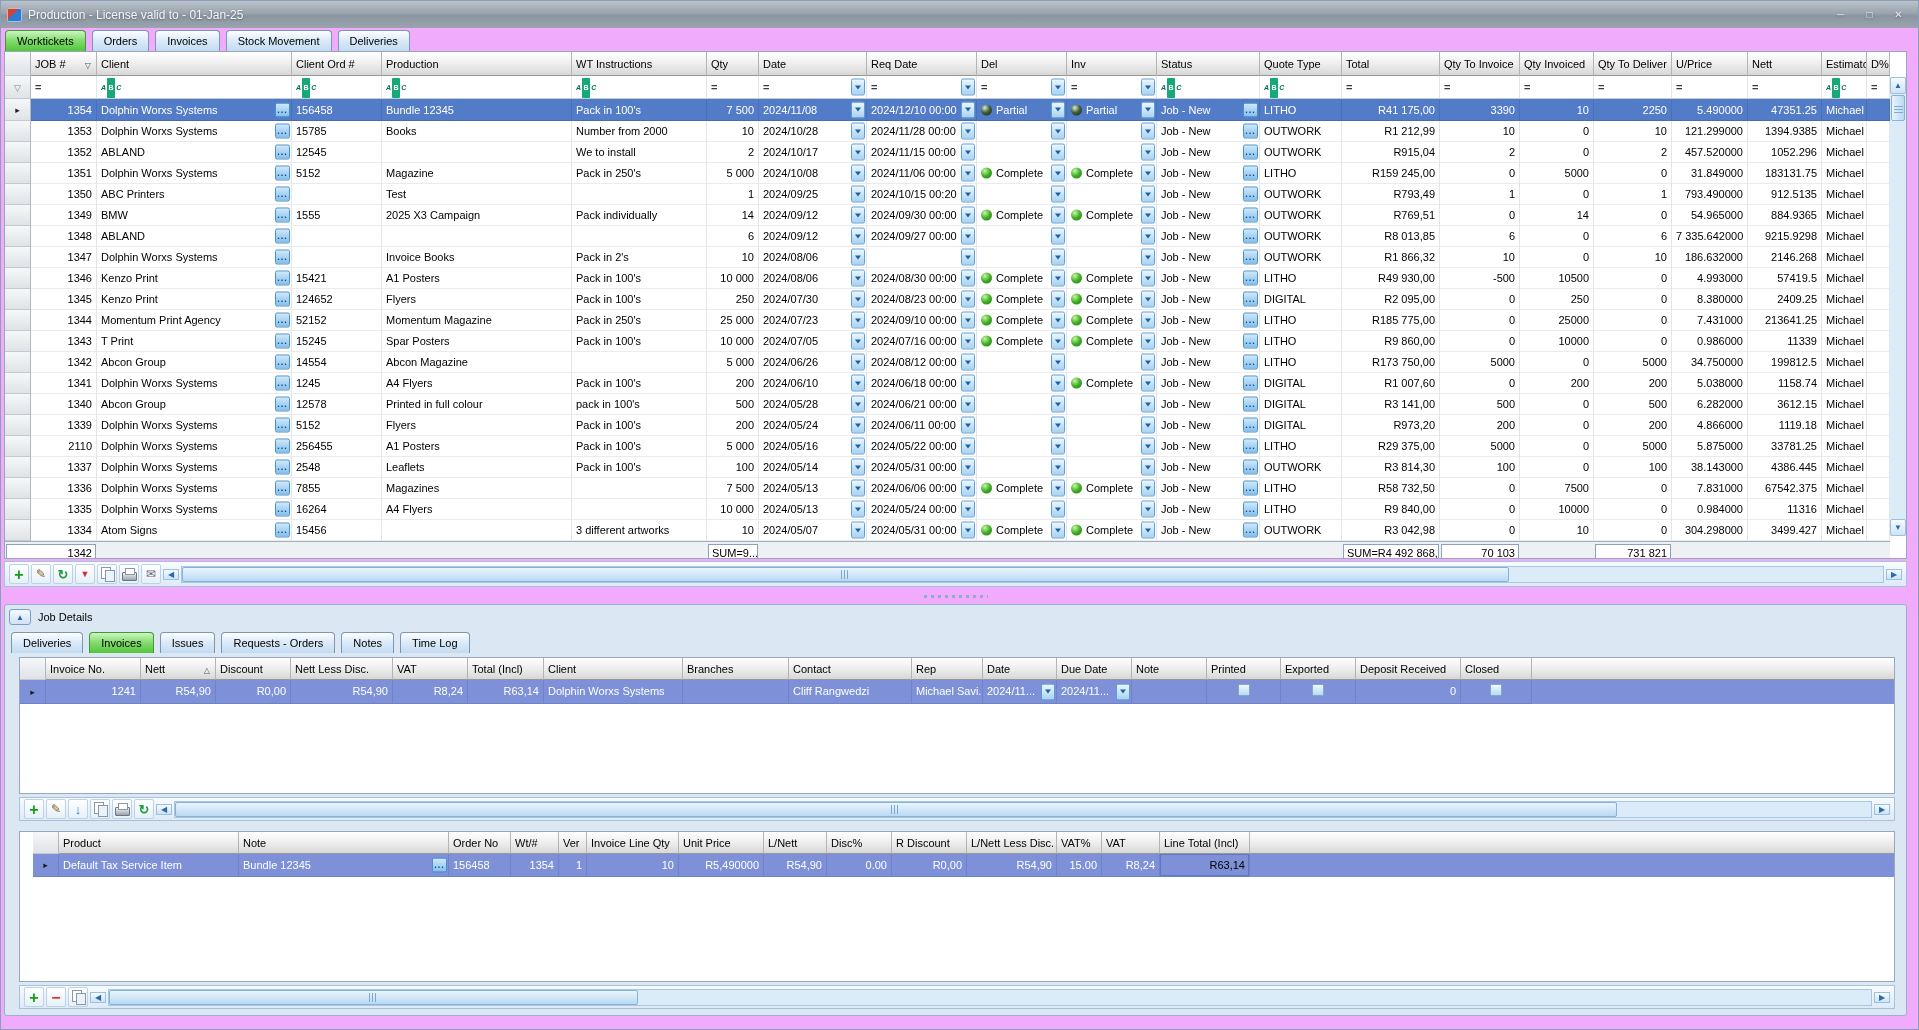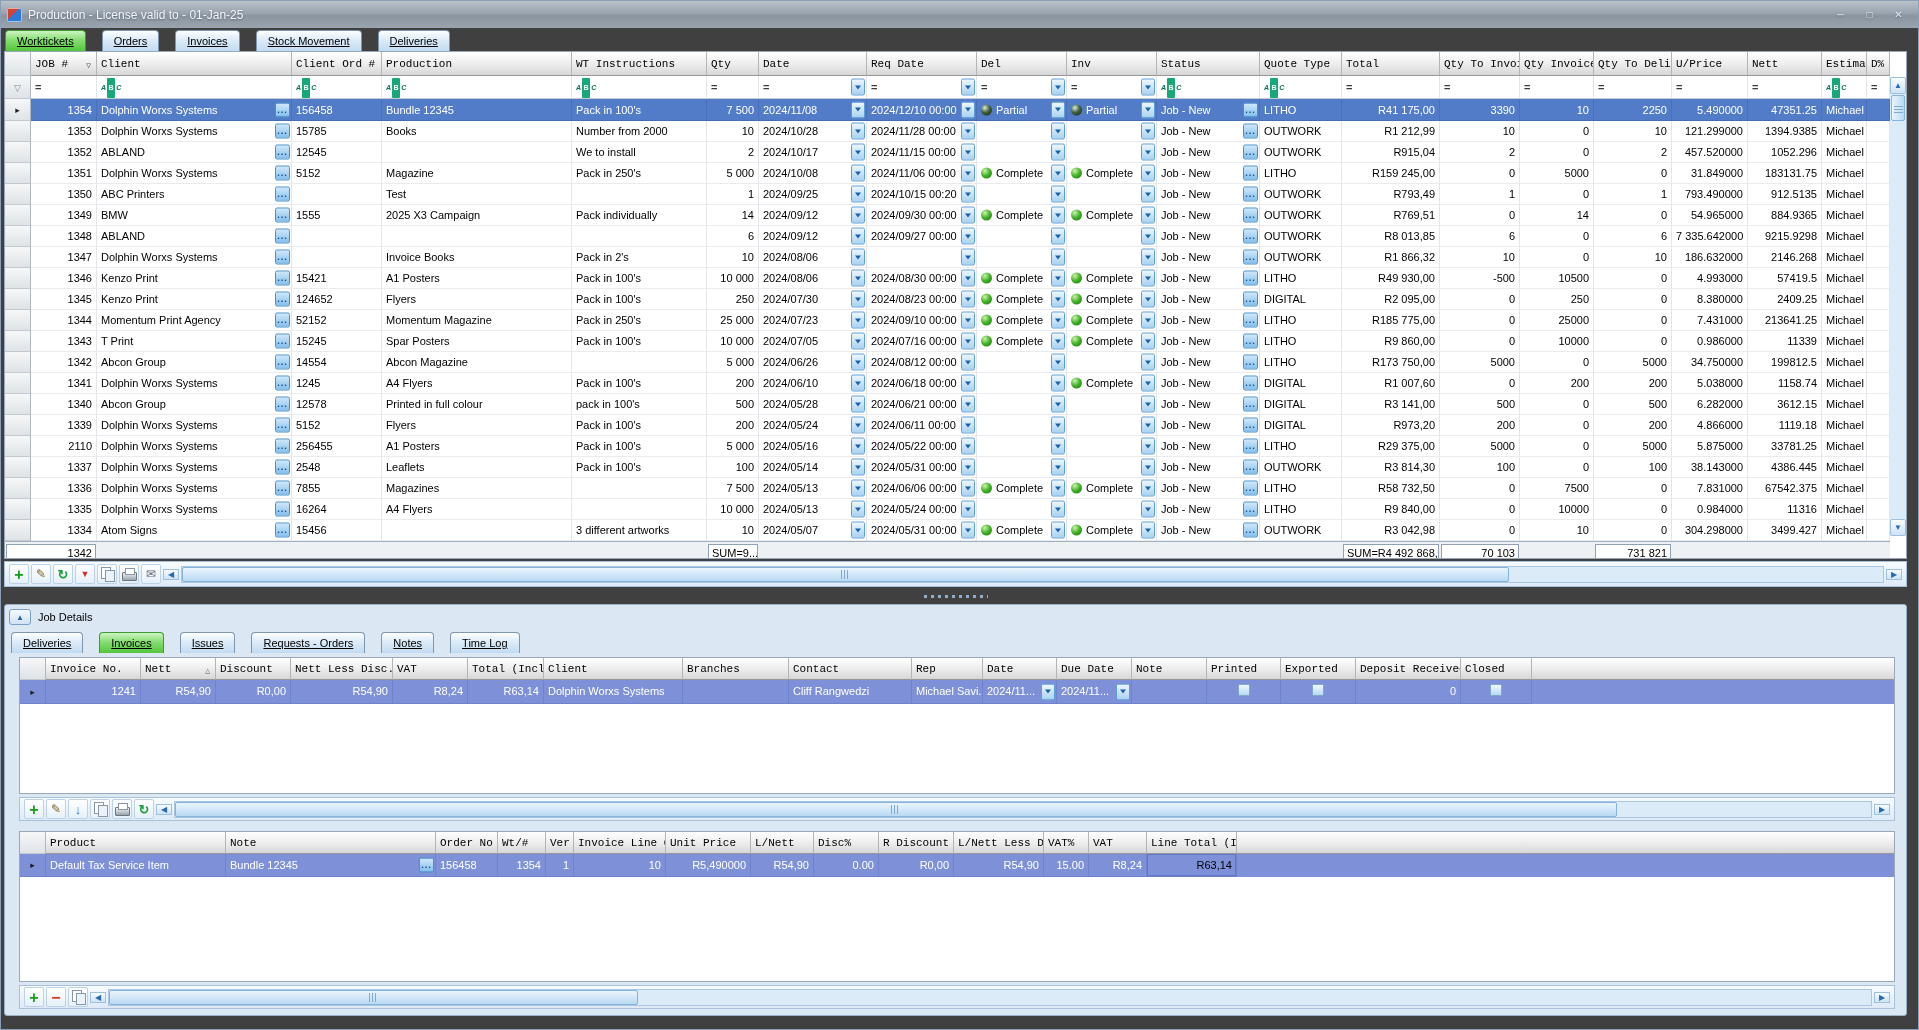--- a/index.html
+++ b/index.html
@@ -1,46 +1,46 @@
 <!DOCTYPE html>
 <html><head>
 <meta charset="utf-8">
 <style>
   * { box-sizing: border-box; margin: 0; padding: 0; }
   html,body { width:1919px; height:1030px; }
   body { font-family:"Liberation Sans","DejaVu Sans",sans-serif; font-size:11px; background:#b9c6d4; position:relative; overflow:hidden; }
-  .window { position:absolute; inset:0; background:#404040; border:1px solid #8ba0b8; }
+  .window { position:absolute; inset:0; background:#f0abfc; border:1px solid #8ba0b8; }
 
   
   .titlebar { position:absolute; top:0; left:0; right:0; height:27px;
     background:linear-gradient(#bac2ca,#9aa4ae 45%,#8b95a0 55%,#9aa4ae);
     display:flex; align-items:center; color:#f2f6fa; font-size:12px;
     text-shadow:0 1px 2px rgba(60,70,80,.55); }
   .app-icon { width:15px; height:14px; margin:0 6px 0 6px; border-radius:2px;
     background:linear-gradient(135deg,#d04438 0 42%,#2d7ad6 42%);
     box-shadow:inset 0 0 0 1px rgba(255,255,255,.55); }
   .win-btns { margin-left:auto; display:flex; padding-right:6px; }
   .wbtn { width:27px; height:17px; margin-left:2px; display:flex; align-items:center; justify-content:center;
     color:rgba(255,255,255,.8); font-size:10px; border-radius:2px; }
 
   
-  .tabbar { position:absolute; display:flex; align-items:flex-end; gap:16px;text-decoration:underline; }
+  .tabbar { position:absolute; display:flex; align-items:flex-end; gap:6px; }
   #main-tabbar { top:27px; left:4px; height:23px; }
   .tab { height:21px; padding:0 11px; display:flex; align-items:center;
     border:1px solid #7e96ae; border-bottom:none; border-radius:4px 4px 0 0;
     background:linear-gradient(#fdfeff,#dcebf8 45%,#c2dbf2); color:#000; cursor:default; }
   .tab.on { background:linear-gradient(#cdf5c2,#86dd72 45%,#54c53c); border-color:#3f9a33; }
 
   
   .grid-wrap { position:absolute; background:#fff; border:1px solid #96a8ba; overflow:hidden; }
   table.grid { table-layout:fixed; border-collapse:separate; border-spacing:0; }
   .grid th, .grid td { white-space:nowrap; overflow:hidden; font-weight:normal; }
   .grid th { height:24px; padding:2px 4px; text-align:left;
     background:linear-gradient(#ffffff,#ececec 55%,#d7d7d7);
-    border-right:1px solid #b4b4b4; border-bottom:1px solid #979797;font-family:Liberation Mono, monospace; }
+    border-right:1px solid #b4b4b4; border-bottom:1px solid #979797; }
   .grid.alt th { height:22px; }
   .grid td { height:21px; padding:0 4px; line-height:20px;
     border-right:1px solid #e2e5e9; border-bottom:1px solid #e9ebee; position:relative; background:#fff; }
   .grid.alt td { height:22px; line-height:21px; }
   .grid td.r { text-align:right; }
   .grid td.c { text-align:center; }
   .grid td.ind, .grid th.ind { background:linear-gradient(#f6f7f8,#dfe3e7);
     border-right:1px solid #aeb6be; border-bottom:1px solid #c3c9cf; text-align:center; padding:0; }
   .grid td.filler, .grid th.filler { border-right:none; }
   .grid td.filler { border-bottom:none; }
@@ -131,21 +131,21 @@
     background:linear-gradient(#f4f9fe,#cfe3f6); color:#2a64a8; font-size:8px;
     display:flex; align-items:center; justify-content:center; }
   .jd-title { color:#000; }
   #jd-tabbar { top:25px; left:6px; height:23px; }
 
   
   #main-grid-wrap { top:50px; left:3px; width:1903px; height:508px; }
   #main-toolbar { top:560px; left:3px; width:1903px; height:26px; }
   #invoice-grid-wrap { top:52px; left:14px; width:1876px; height:137px; }
   #invoice-toolbar { top:192px; left:14px; width:1876px; height:24px; }
-  #product-grid-wrap { top:226px; left:14px; width:1876px; height:151px; }
+  #product-grid-wrap { top:226px; left:14px; width:1876px; height:151px;padding-left:13px; }
   #product-toolbar { top:380px; left:14px; width:1876px; height:24px; }
 </style>
 </head>
 <body>
 
 <div class="window">
 
   <div class="titlebar">
     <span class="app-icon"></span>
     <span>Production - License valid to - 01-Jan-25</span>

